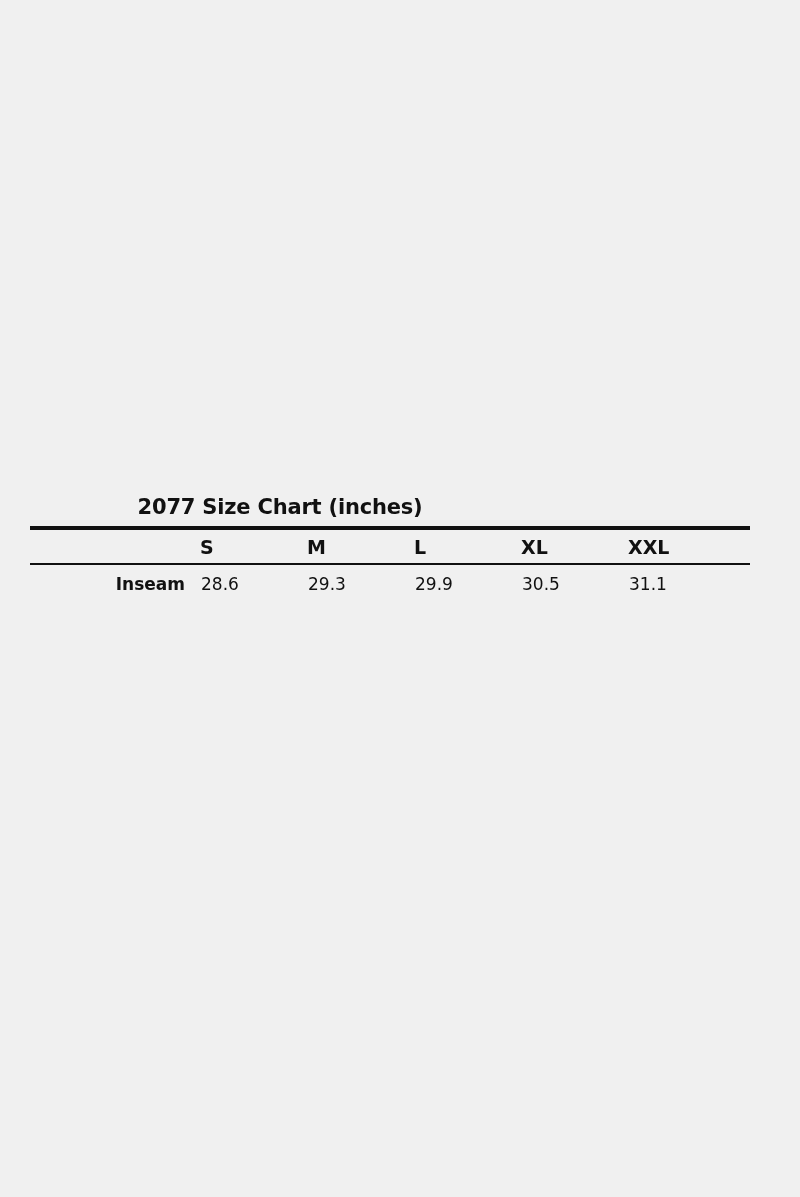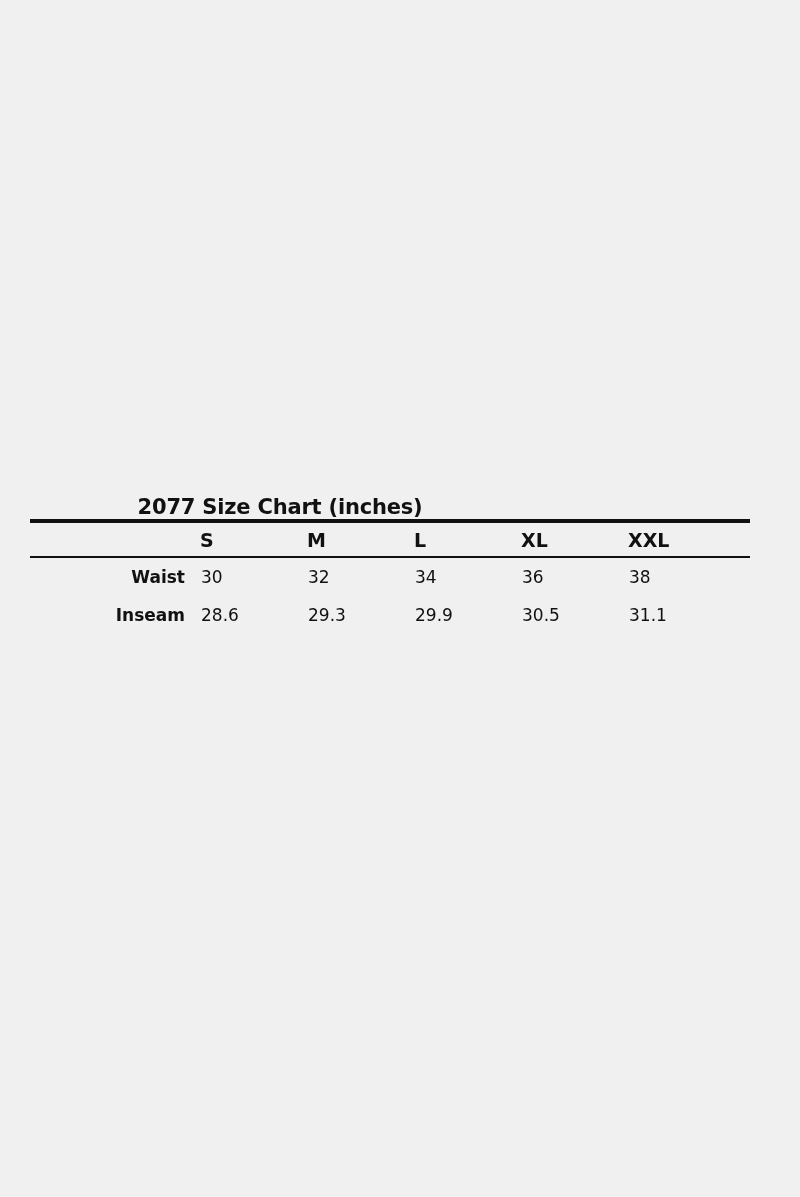--- a/index.html
+++ b/index.html
@@ -22,20 +22,21 @@
     top: 495px;
     width: 720px;
   }
 
   #chart-title {
     text-align: center;
     font-size: 21px;
     font-weight: bold;
     letter-spacing: -0.2px;
     color: #111111;
+    padding-bottom: 7px;
     
     width: 720px;
     box-sizing: border-box;
     padding-right: 220px;
   }
 
   .rule-top {
     height: 4px;
     background: #111111;
     width: 720px;
@@ -128,29 +129,20 @@
       <col class="col-label">
       <col class="col-val">
       <col class="col-val">
       <col class="col-val">
       <col class="col-val">
       <col class="col-val">
       <col class="col-pad">
     </colgroup>
     <tbody>
       <tr>
-        <td class="row-label">Waist</td>
-        <td class="cell">30</td>
-        <td class="cell">32</td>
-        <td class="cell">34</td>
-        <td class="cell">36</td>
-        <td class="cell">38</td>
-        <td></td>
-      </tr>
-      <tr>
         <td class="row-label">Inseam</td>
         <td class="cell">28.6</td>
         <td class="cell">29.3</td>
         <td class="cell">29.9</td>
         <td class="cell">30.5</td>
         <td class="cell">31.1</td>
         <td></td>
       </tr>
     </tbody>
   </table>

